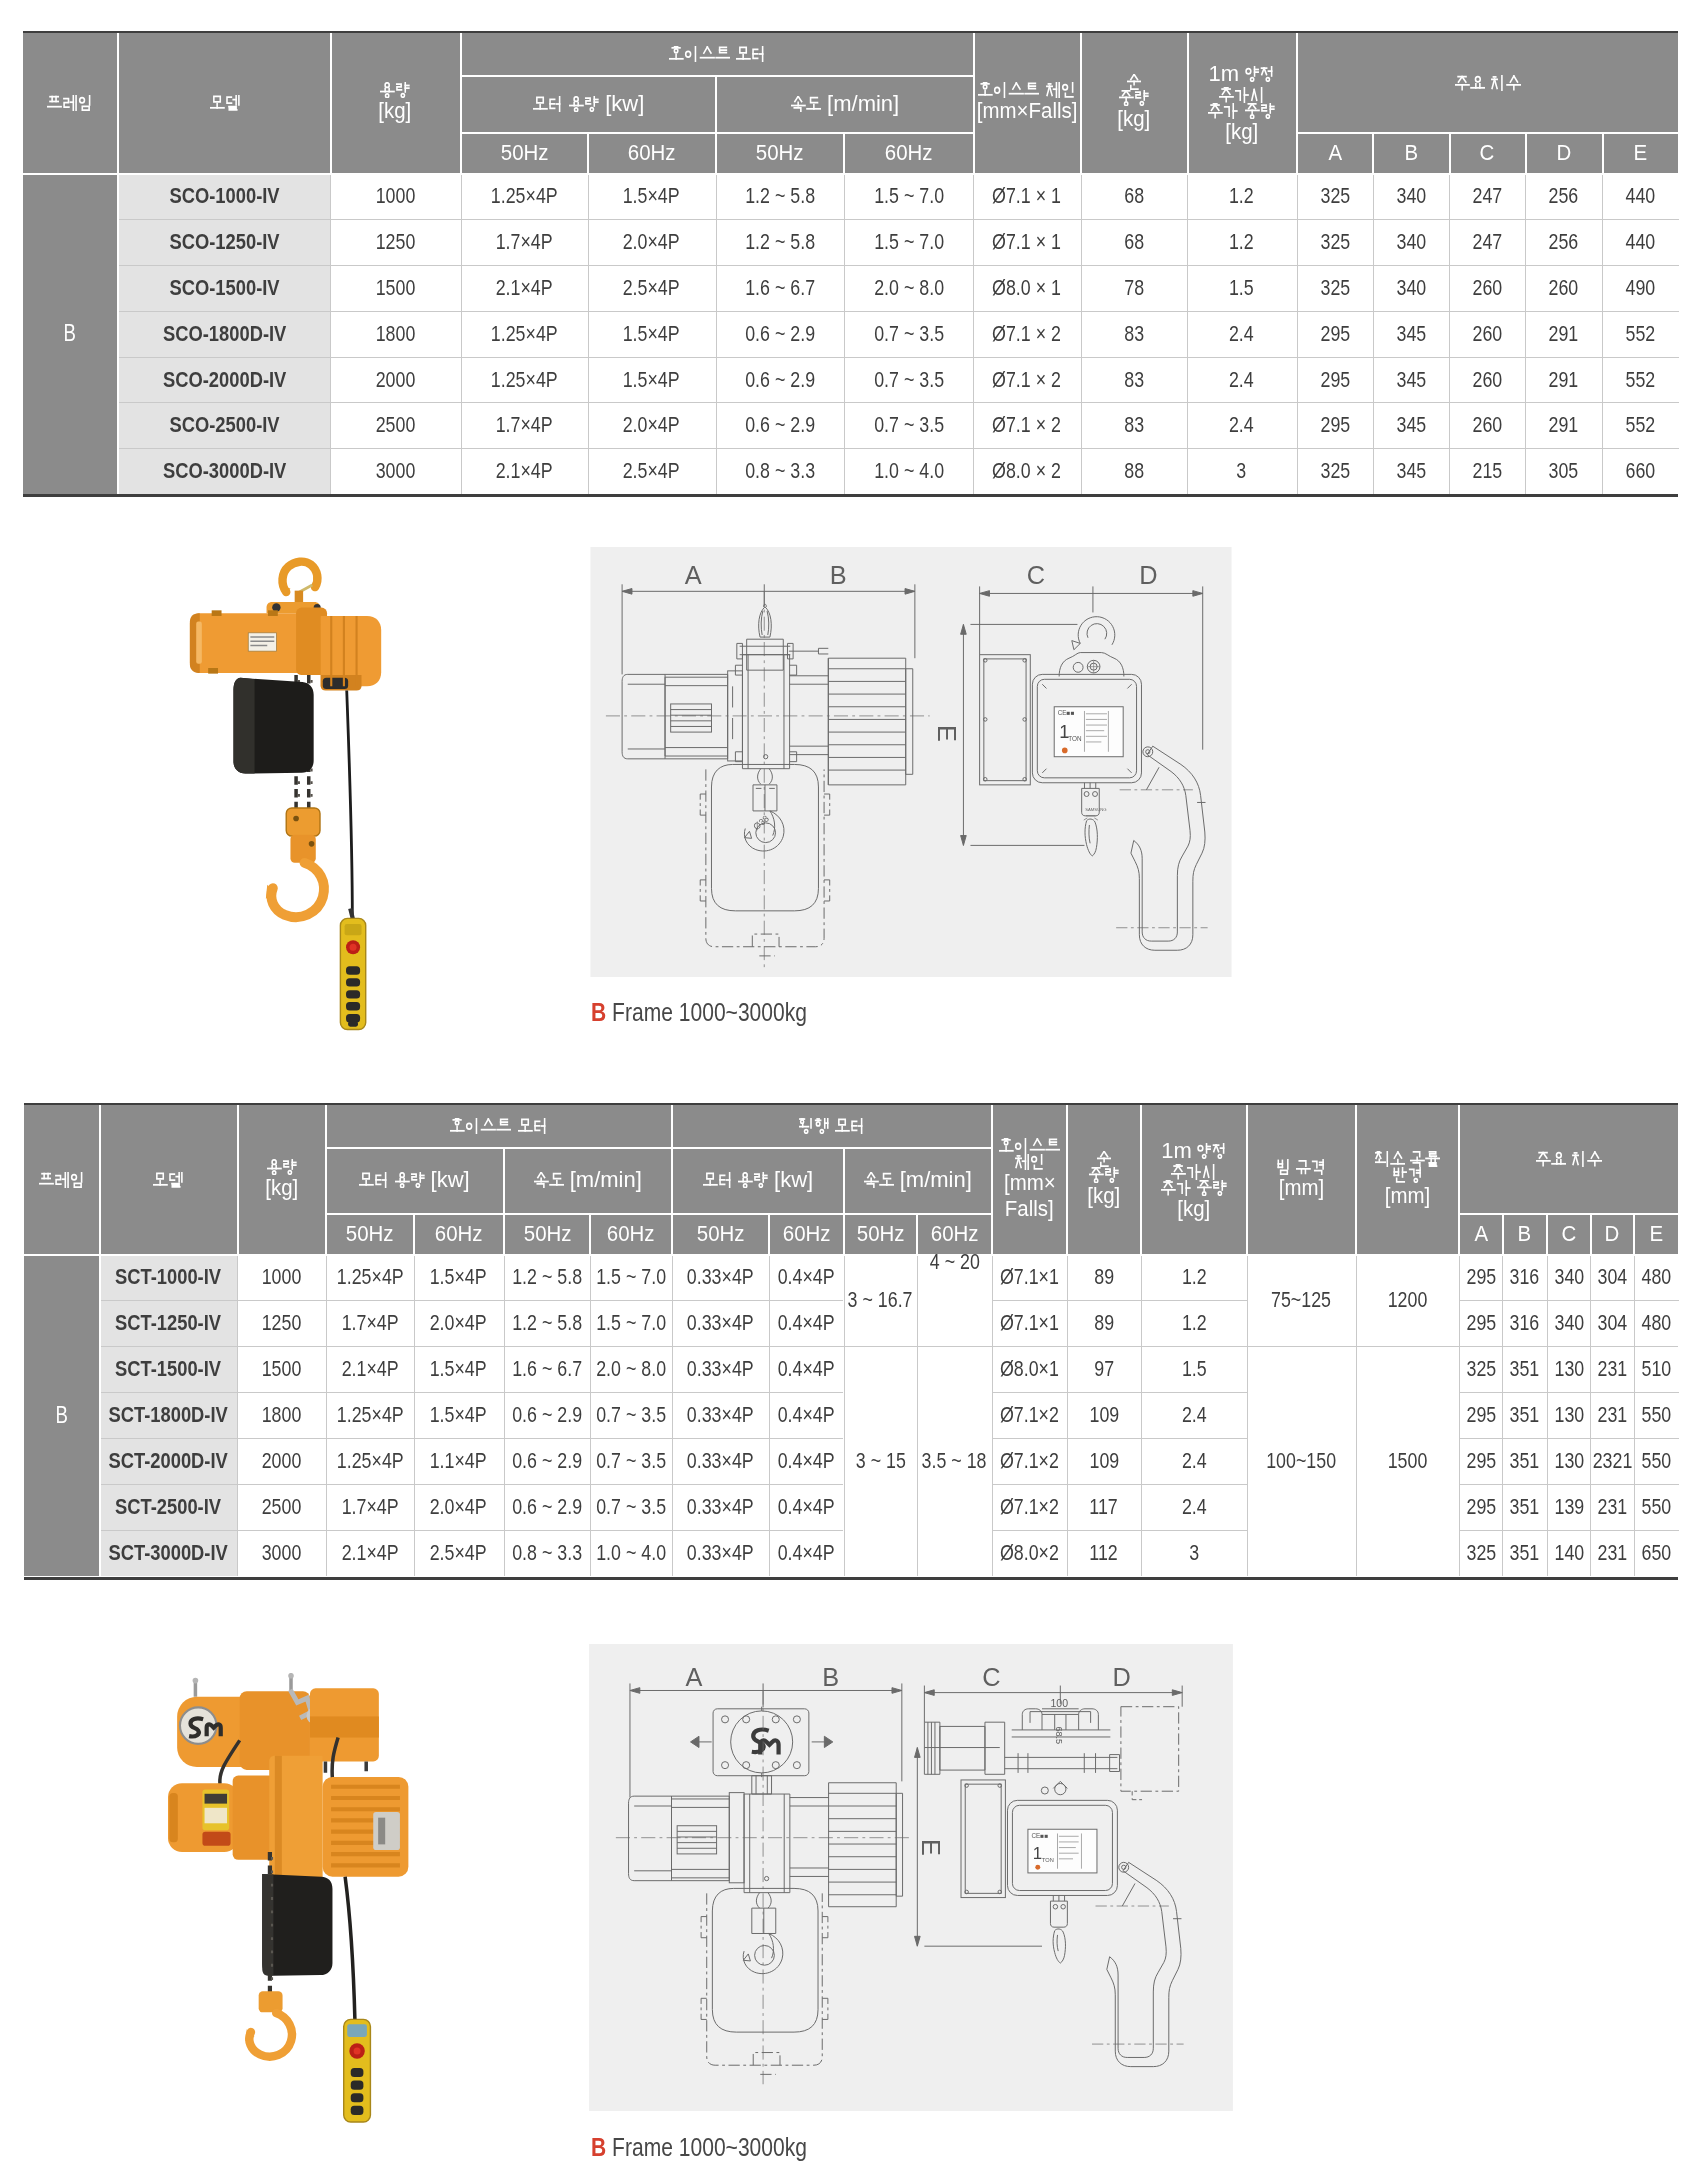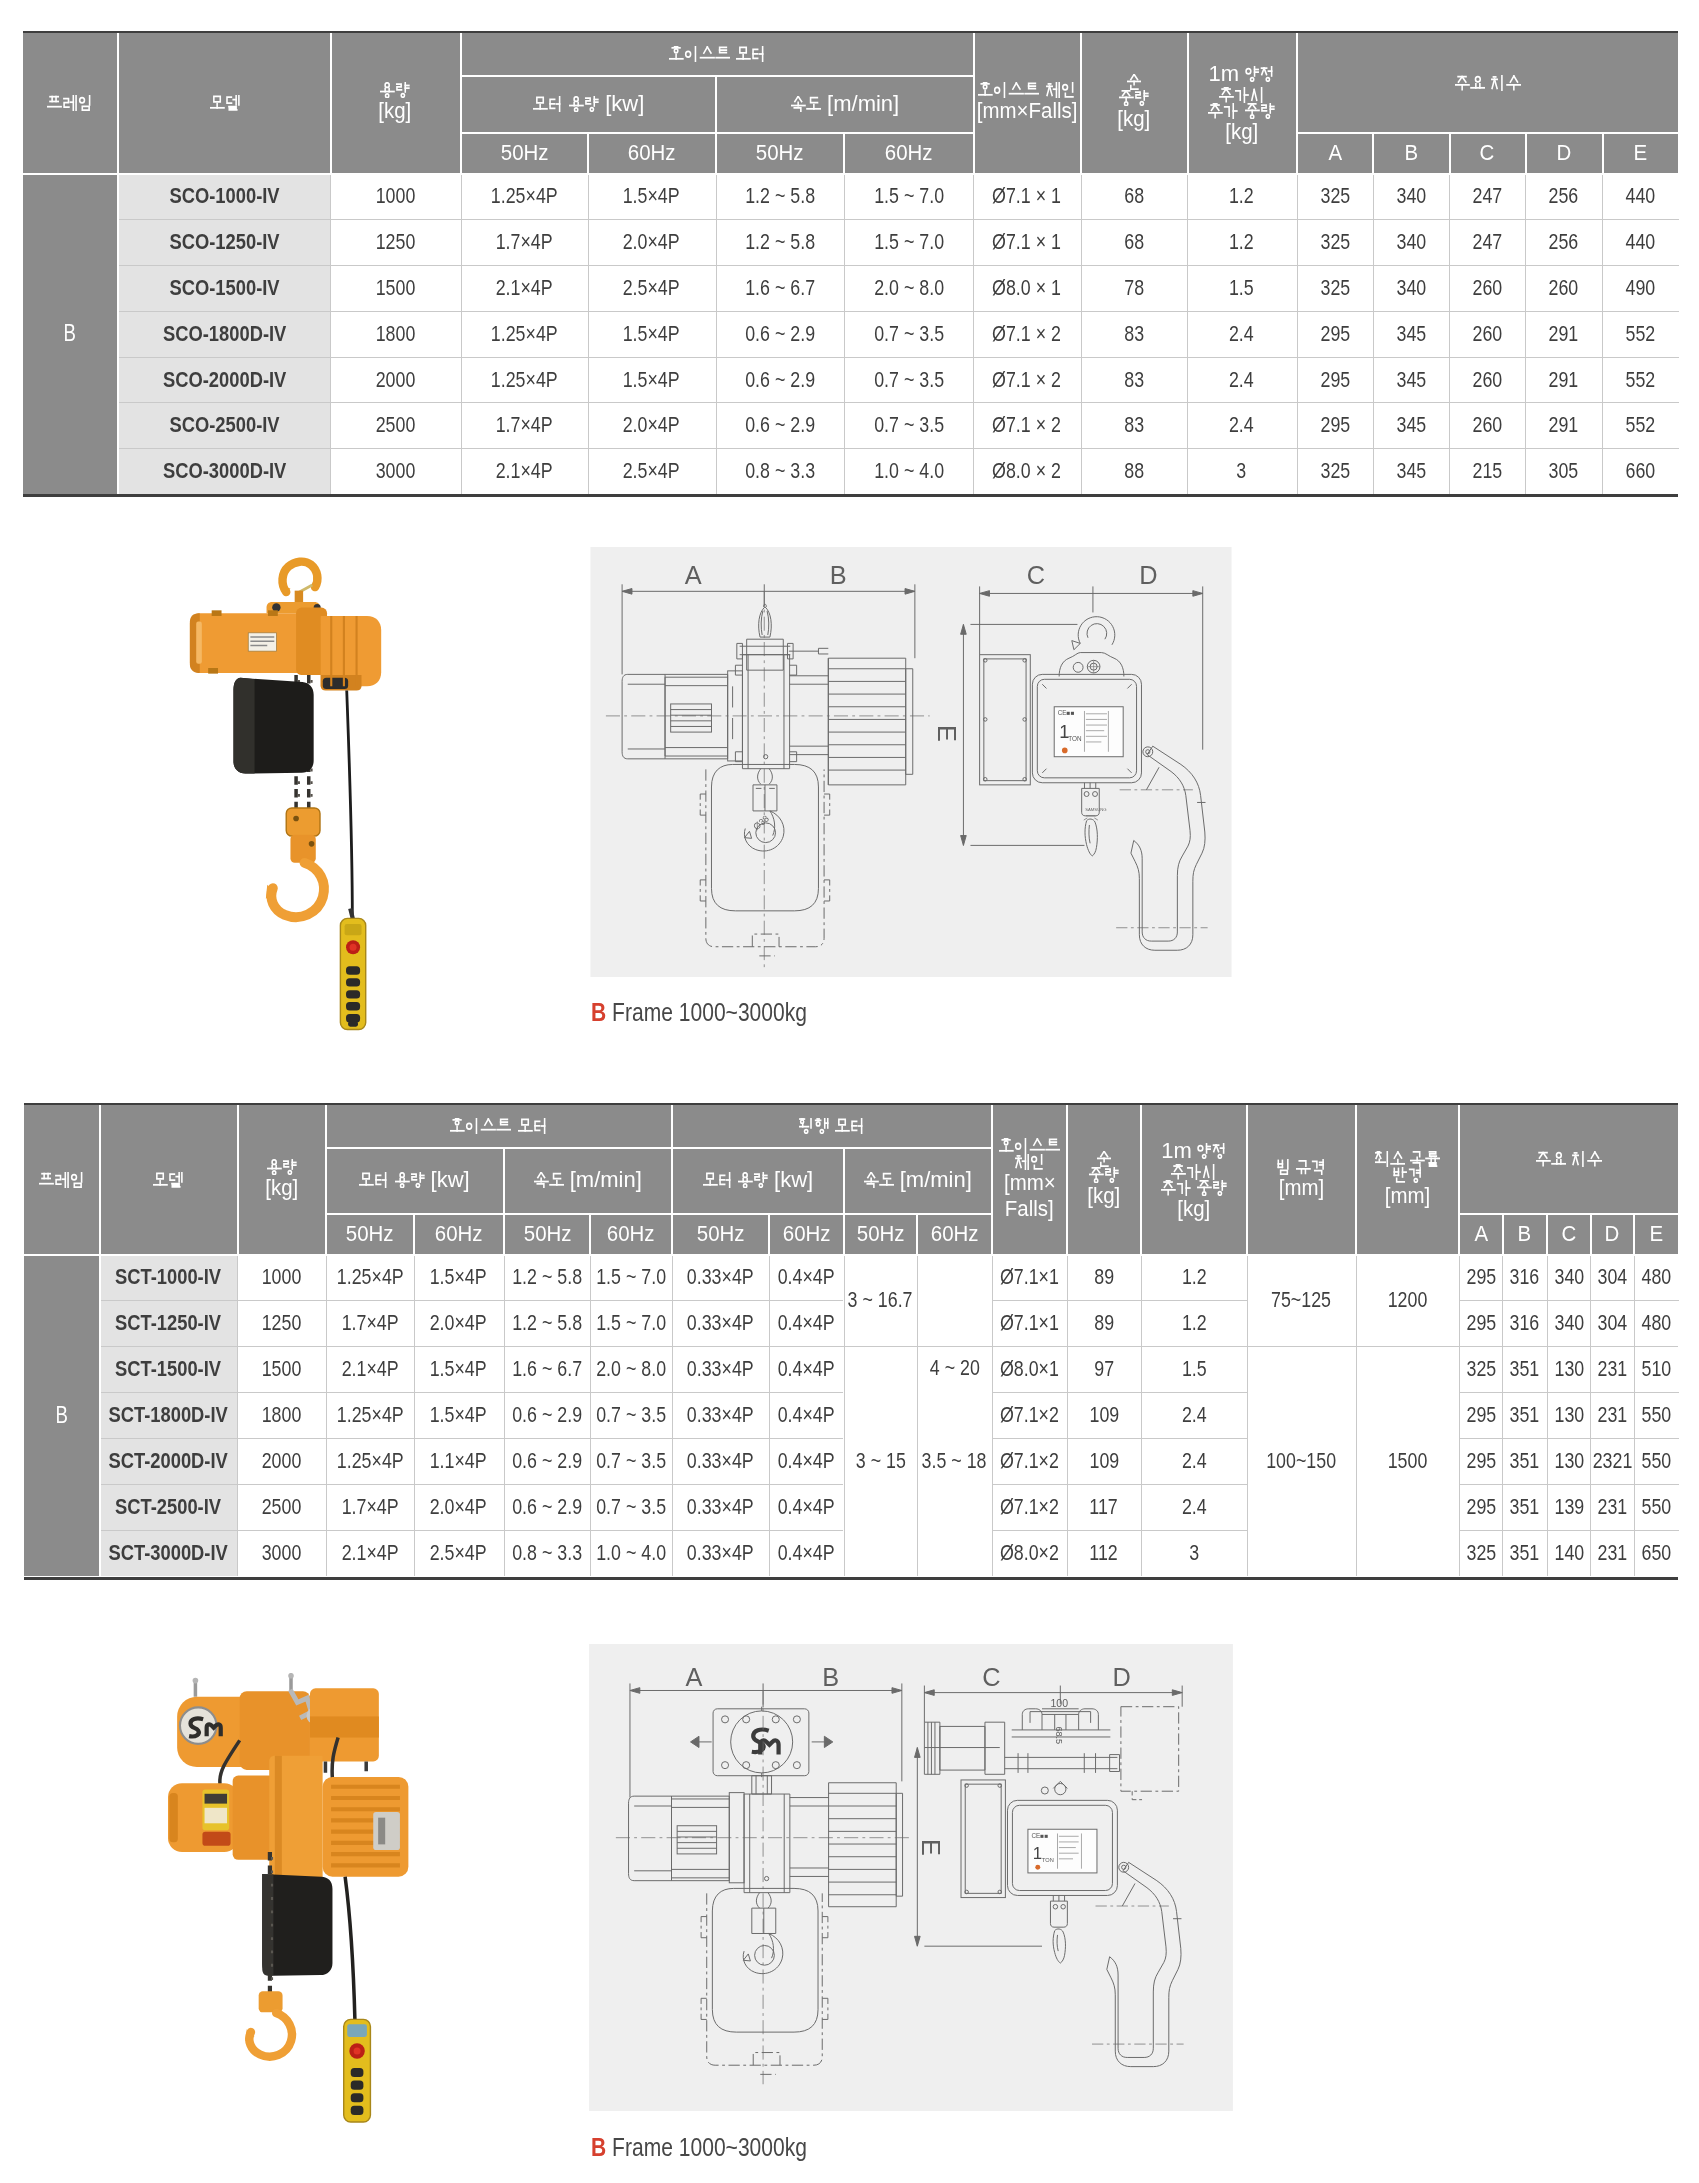--- a/index.html
+++ b/index.html
@@ -1563,21 +1563,21 @@
 <div class="cell" style="left:1590px;top:1530px;width:44px;height:46px;font-weight:normal;font-size:22px;color:#3e3e3e">
     <span class="sq">231</span>
   </div>
 <div class="cell" style="left:1634px;top:1530px;width:44px;height:46px;font-weight:normal;font-size:22px;color:#3e3e3e">
     <span class="sq">650</span>
   </div>
 
 <div class="cell" style="left:844px;top:1254px;width:73px;height:92px;font-weight:normal;font-size:22px;color:#3e3e3e">
     <span class="sq">3 ~ 16.7</span>
   </div>
-<div class="cell" style="left:917px;top:1322px;width:75px;height:92px;font-weight:normal;font-size:22px;color:#3e3e3e">
+<div class="cell" style="left:917px;top:1216px;width:75px;height:92px;font-weight:normal;font-size:22px;color:#3e3e3e">
     <span class="sq">4 ~ 20</span>
   </div>
 <div class="cell" style="left:844px;top:1346px;width:73px;height:230px;font-weight:normal;font-size:22px;color:#3e3e3e">
     <span class="sq">3 ~ 15</span>
   </div>
 <div class="cell" style="left:917px;top:1346px;width:75px;height:230px;font-weight:normal;font-size:22px;color:#3e3e3e">
     <span class="sq">3.5 ~ 18</span>
   </div>
 
 <div class="cell" style="left:1247px;top:1254px;width:109px;height:92px;font-weight:normal;font-size:22px;color:#3e3e3e">

